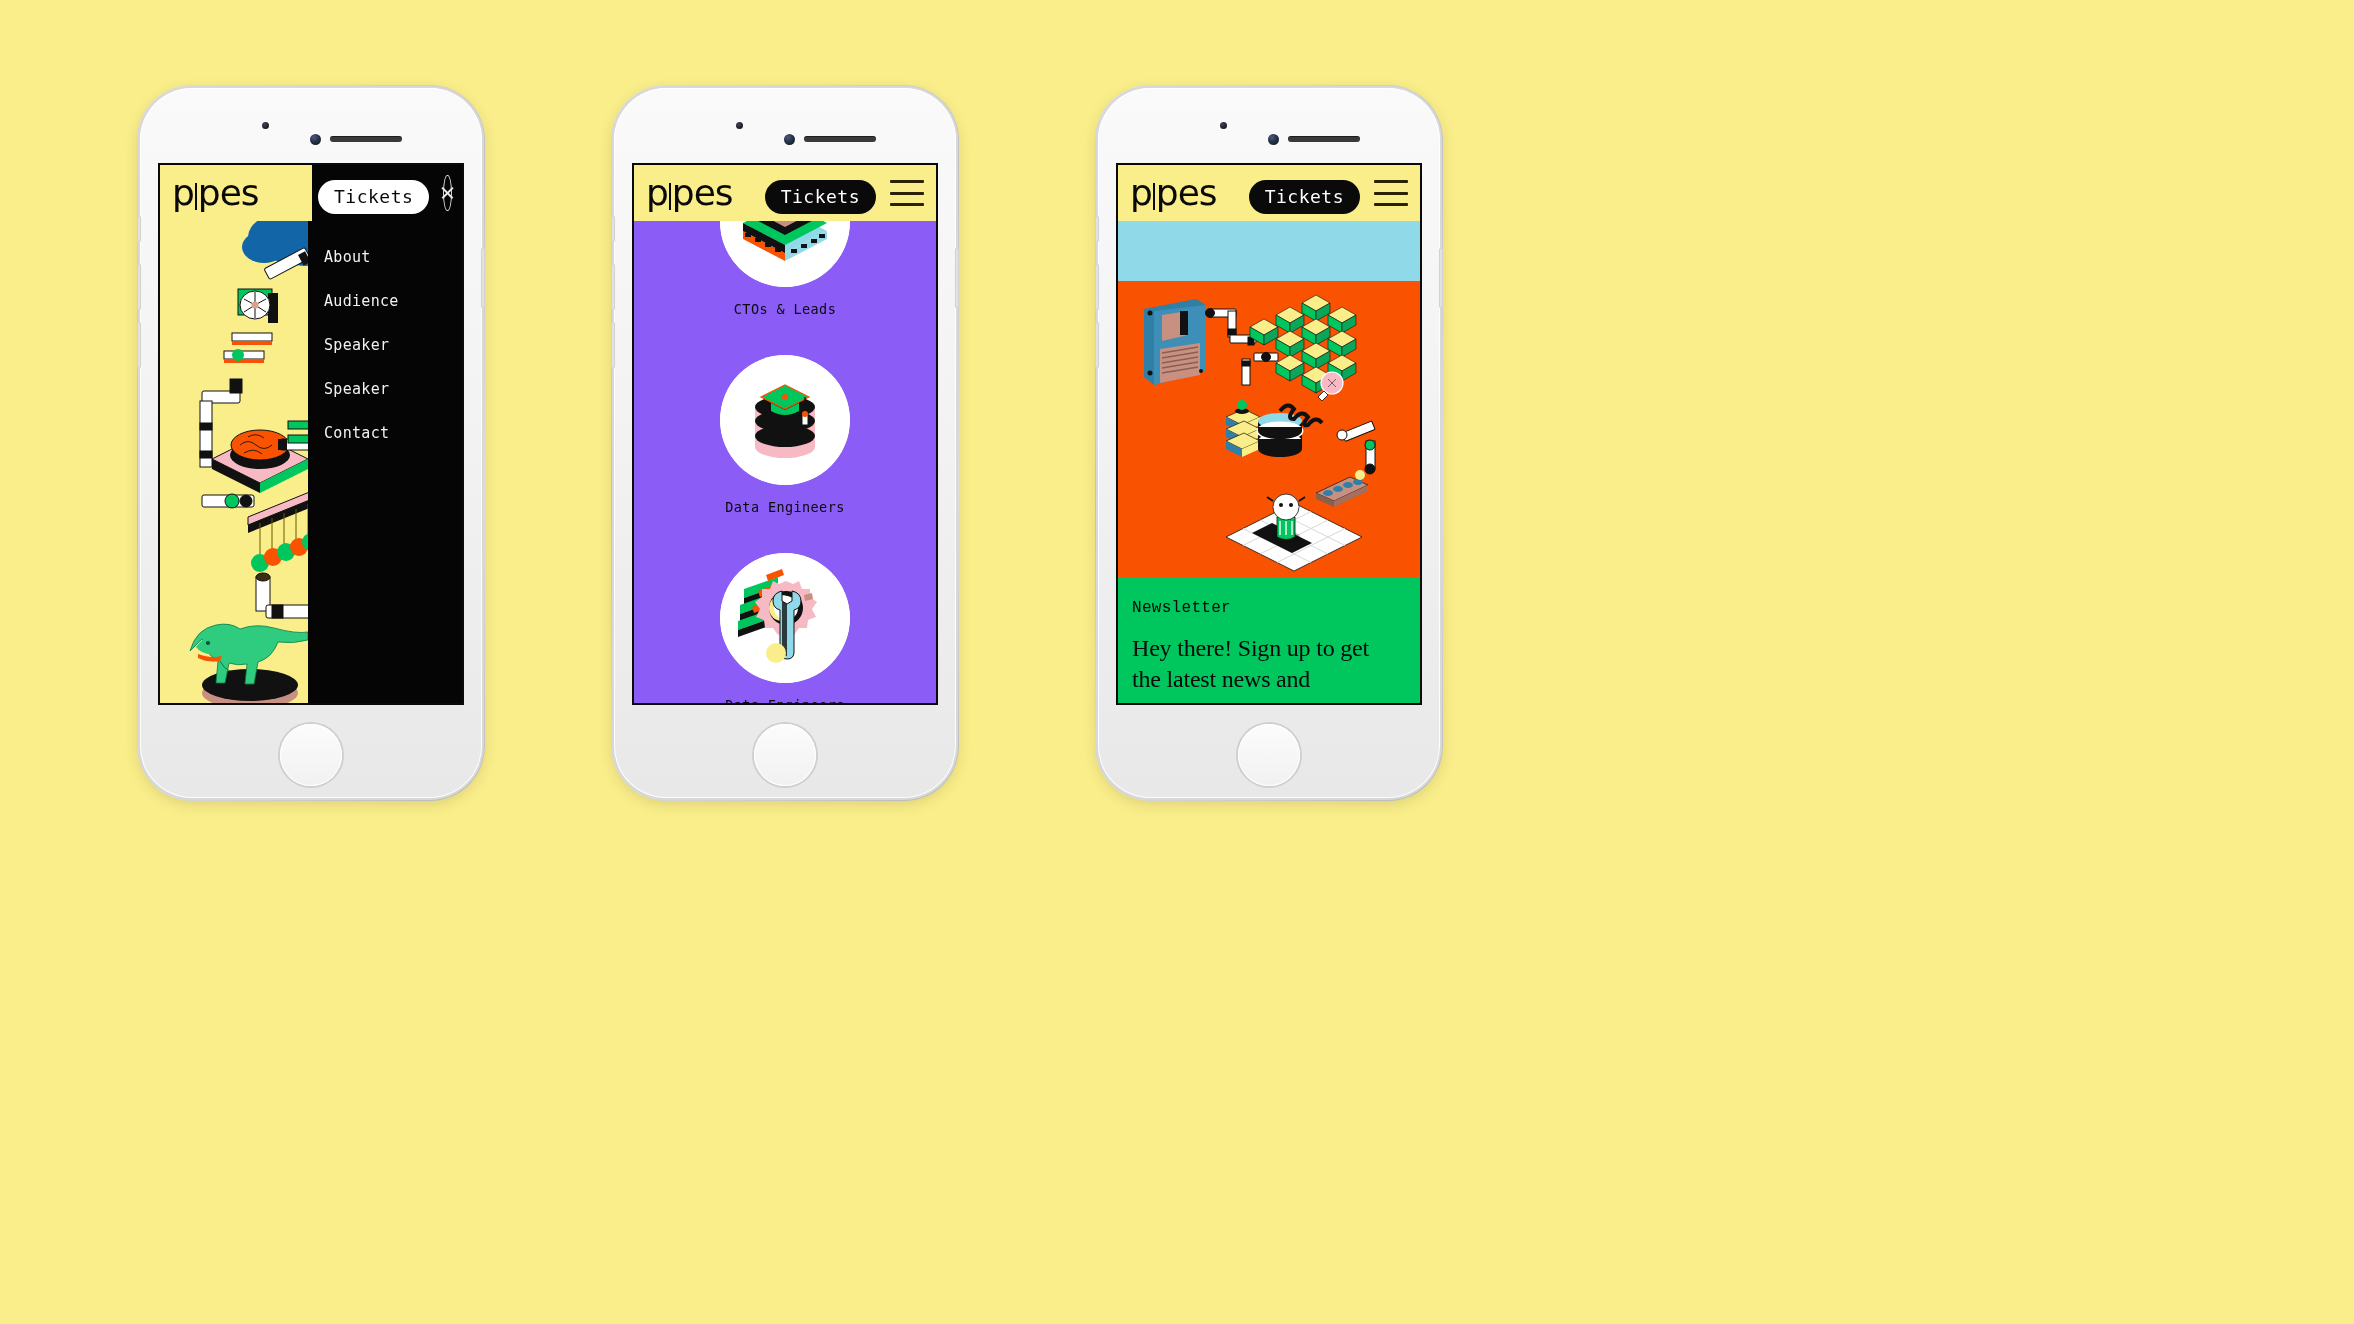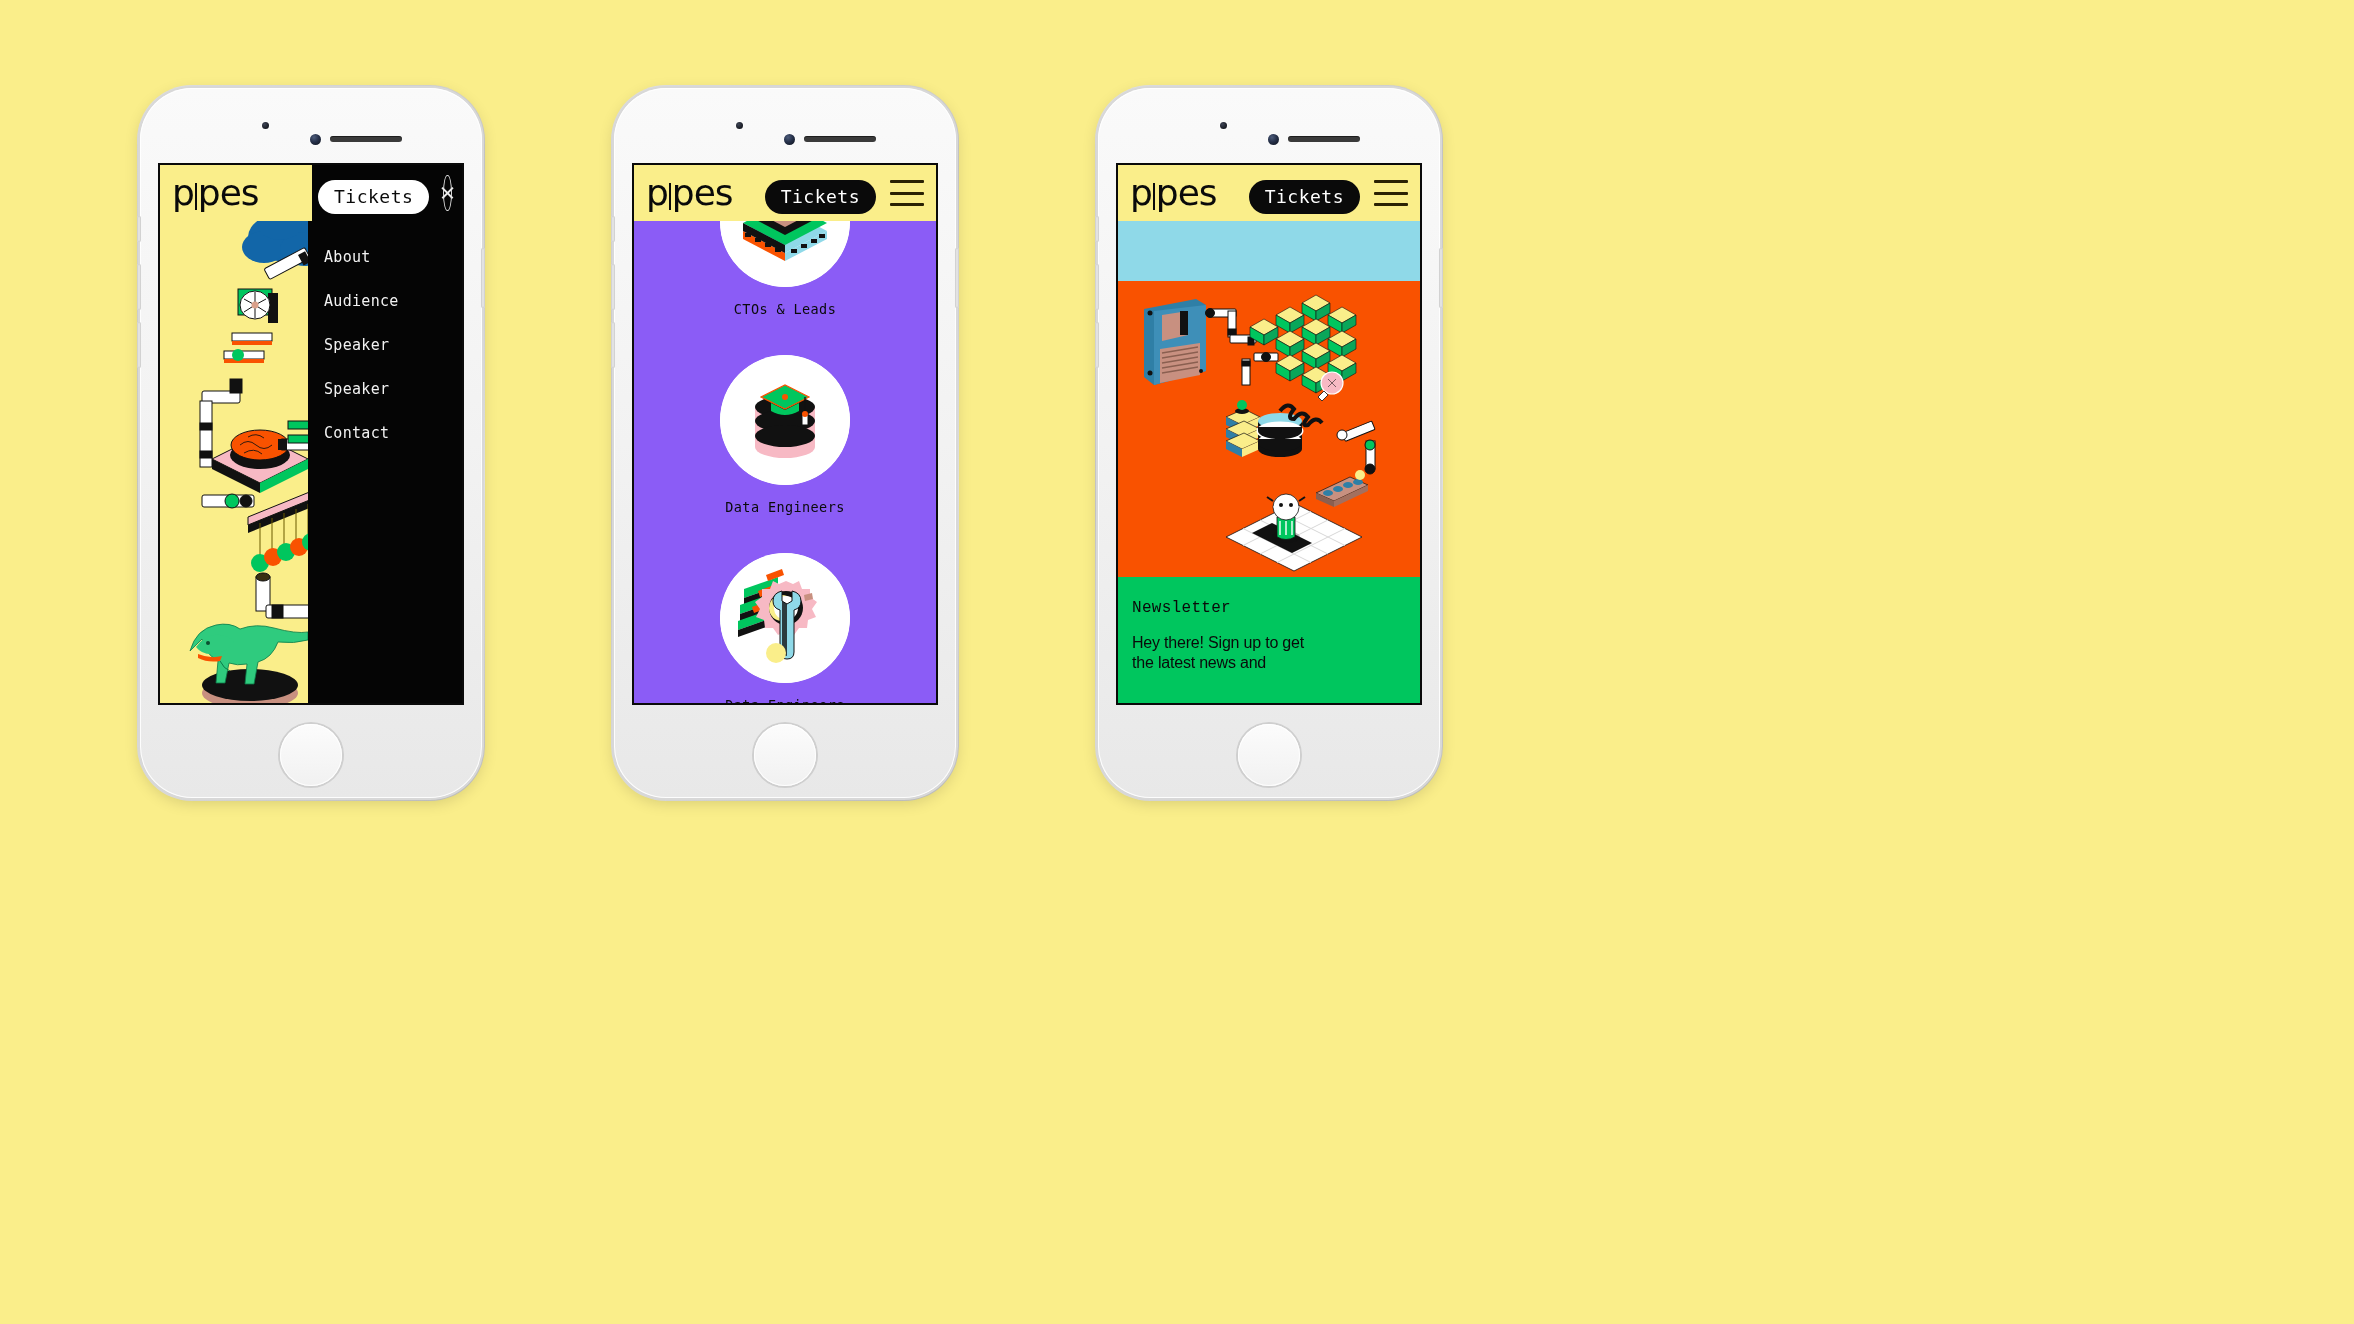--- a/index.html
+++ b/index.html
@@ -119,21 +119,21 @@
     font-family:"DejaVu Sans Mono", monospace;font-size:13.5px;color:#0a0a0a;
     margin-top:14px;letter-spacing:.4px;
   }
 
   
   .p3-blue{position:absolute;left:0;top:56px;right:0;height:60px;background:#8FD9E8;}
   .p3-orange{position:absolute;left:0;top:116px;right:0;height:296px;background:#F95200;overflow:hidden;}
   .p3-green{position:absolute;left:0;top:412px;right:0;bottom:0;background:#00C65E;}
   .nl-kicker{font-family:Liberation Mono, monospace;font-size:16px;color:#0a0a0a;
     padding:22px 16px 0 14px;letter-spacing:.3px;}
-  .nl-body{font-family:Liberation Sans, sans-serif;font-size:16px;color:#0a0a0a;
+  .nl-body{font-family:Liberation Serif, serif;font-size:24px;color:#0a0a0a;
     padding:16px 8px 0 14px;line-height:1.28;letter-spacing:-.2px;}
 
   svg{display:block;}
 </style>
 </head>
 <body>
 
 <div class="stage">
 
   <div class="phone phone-1">

